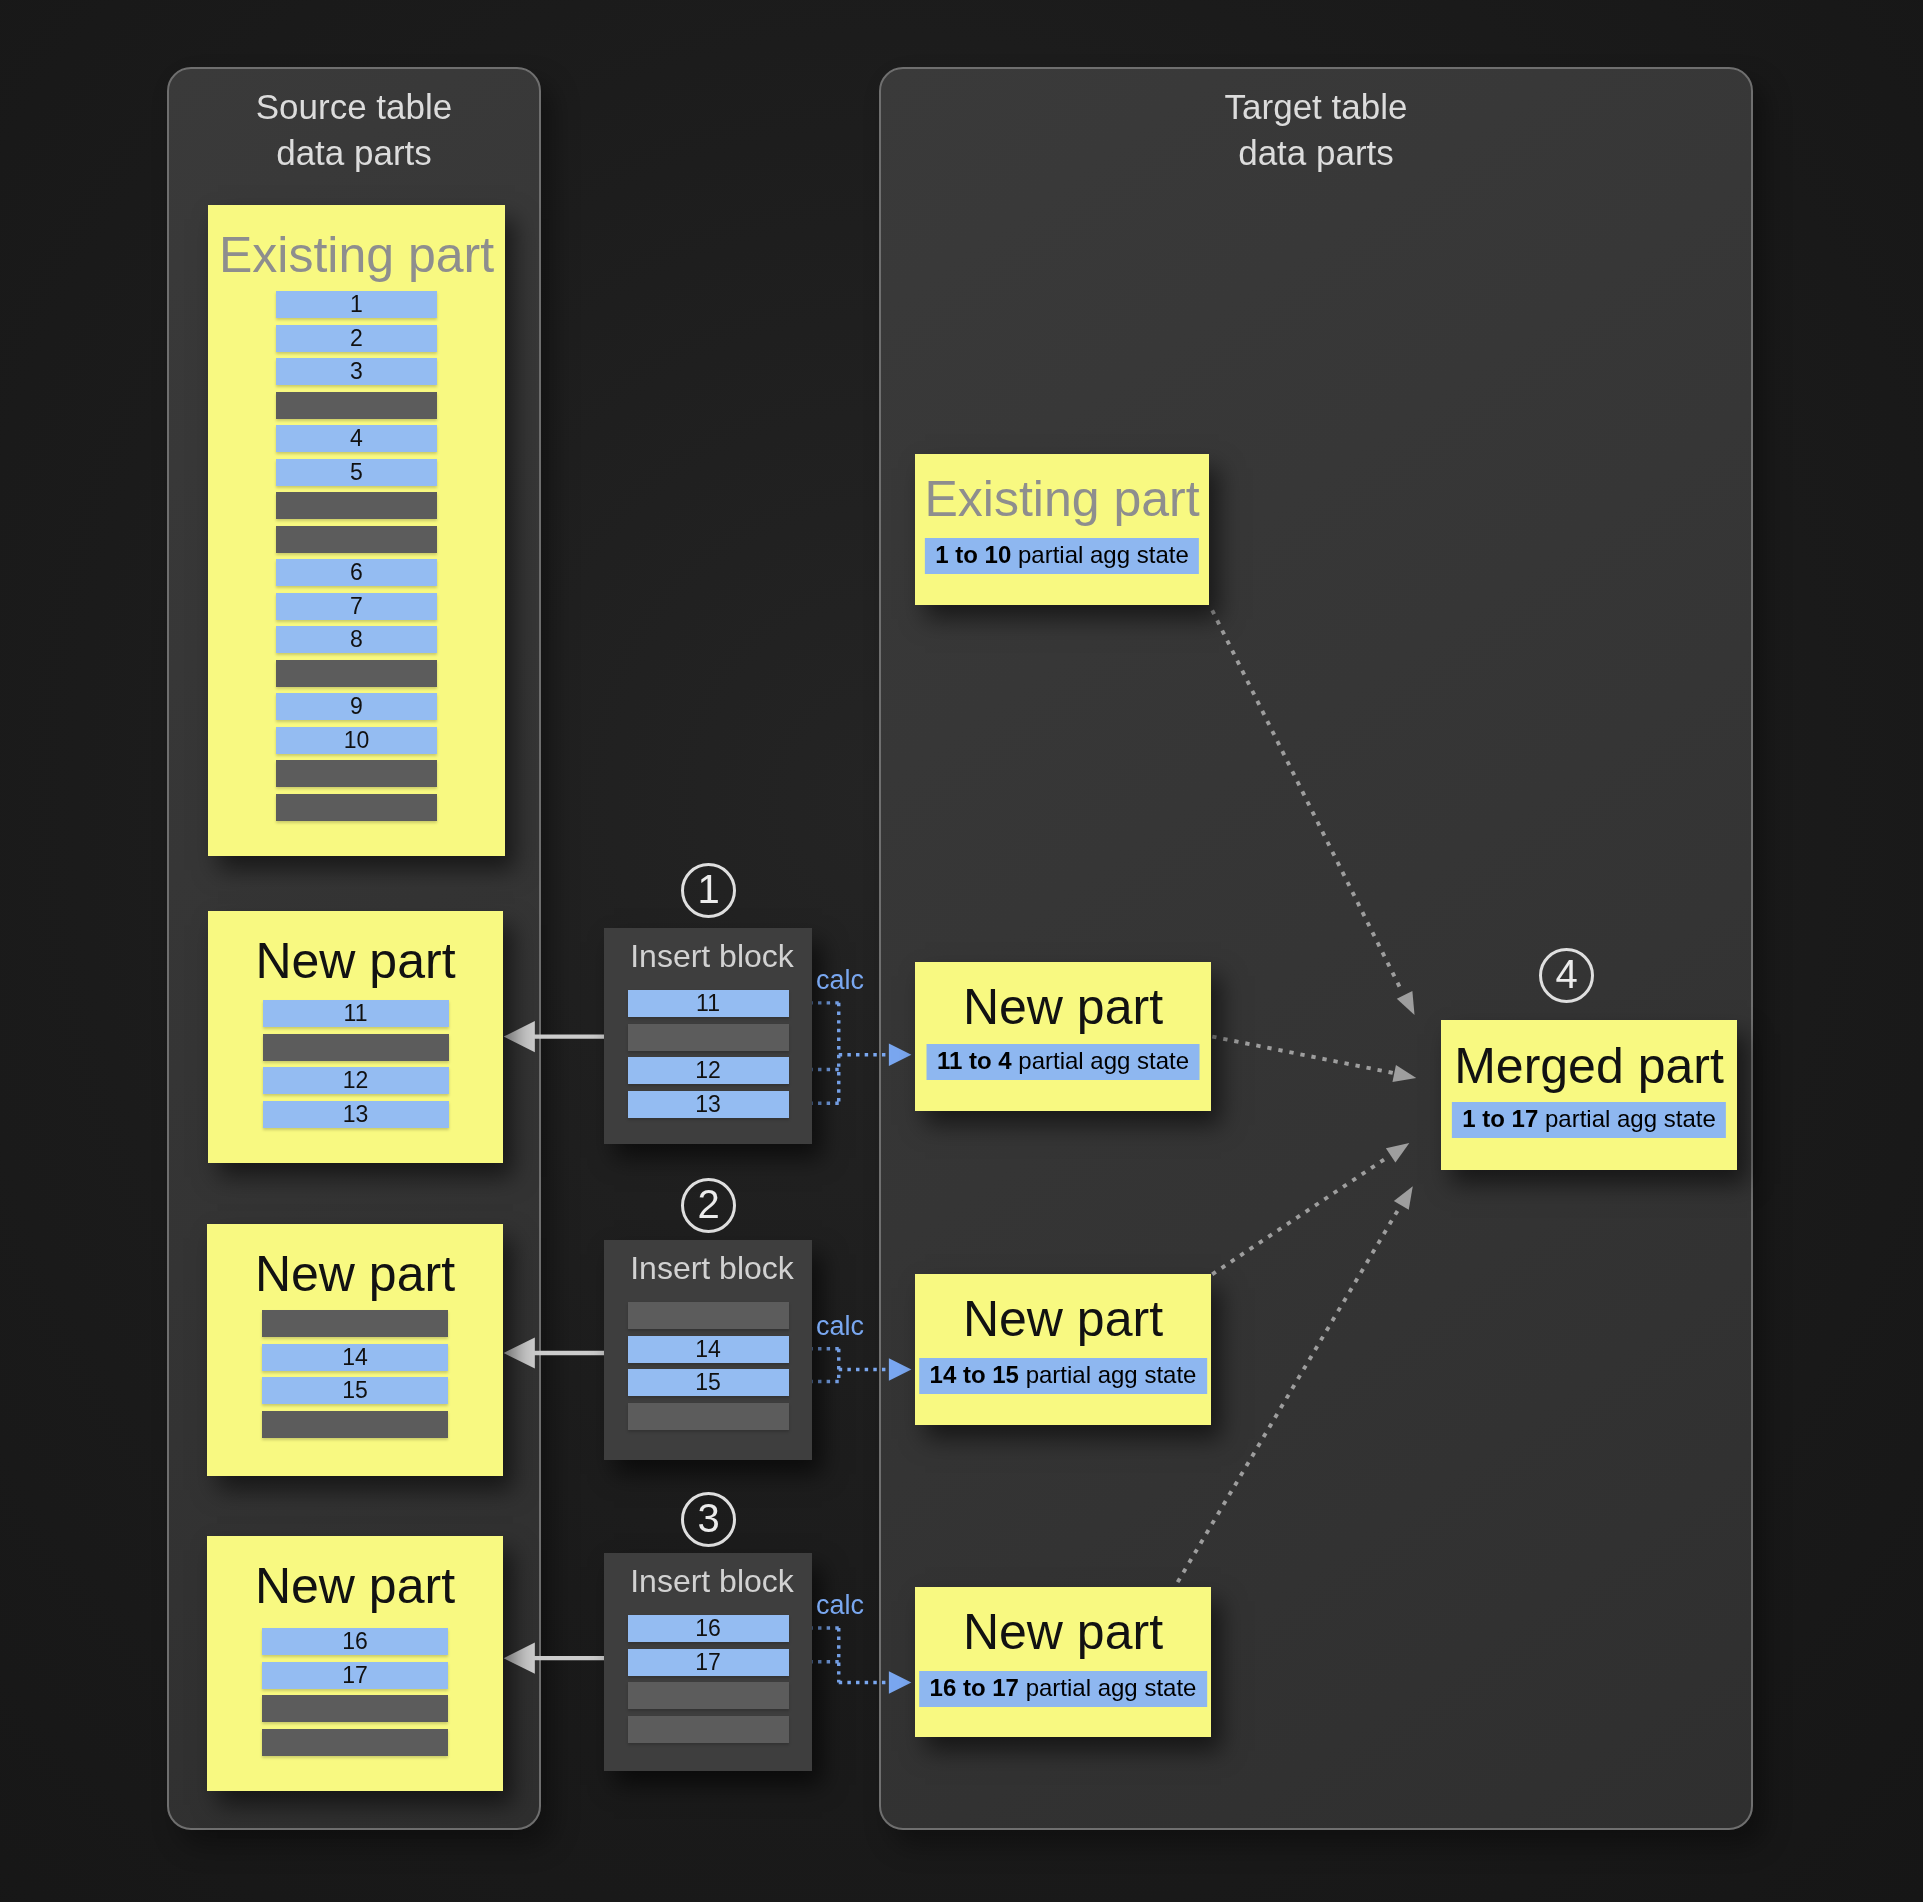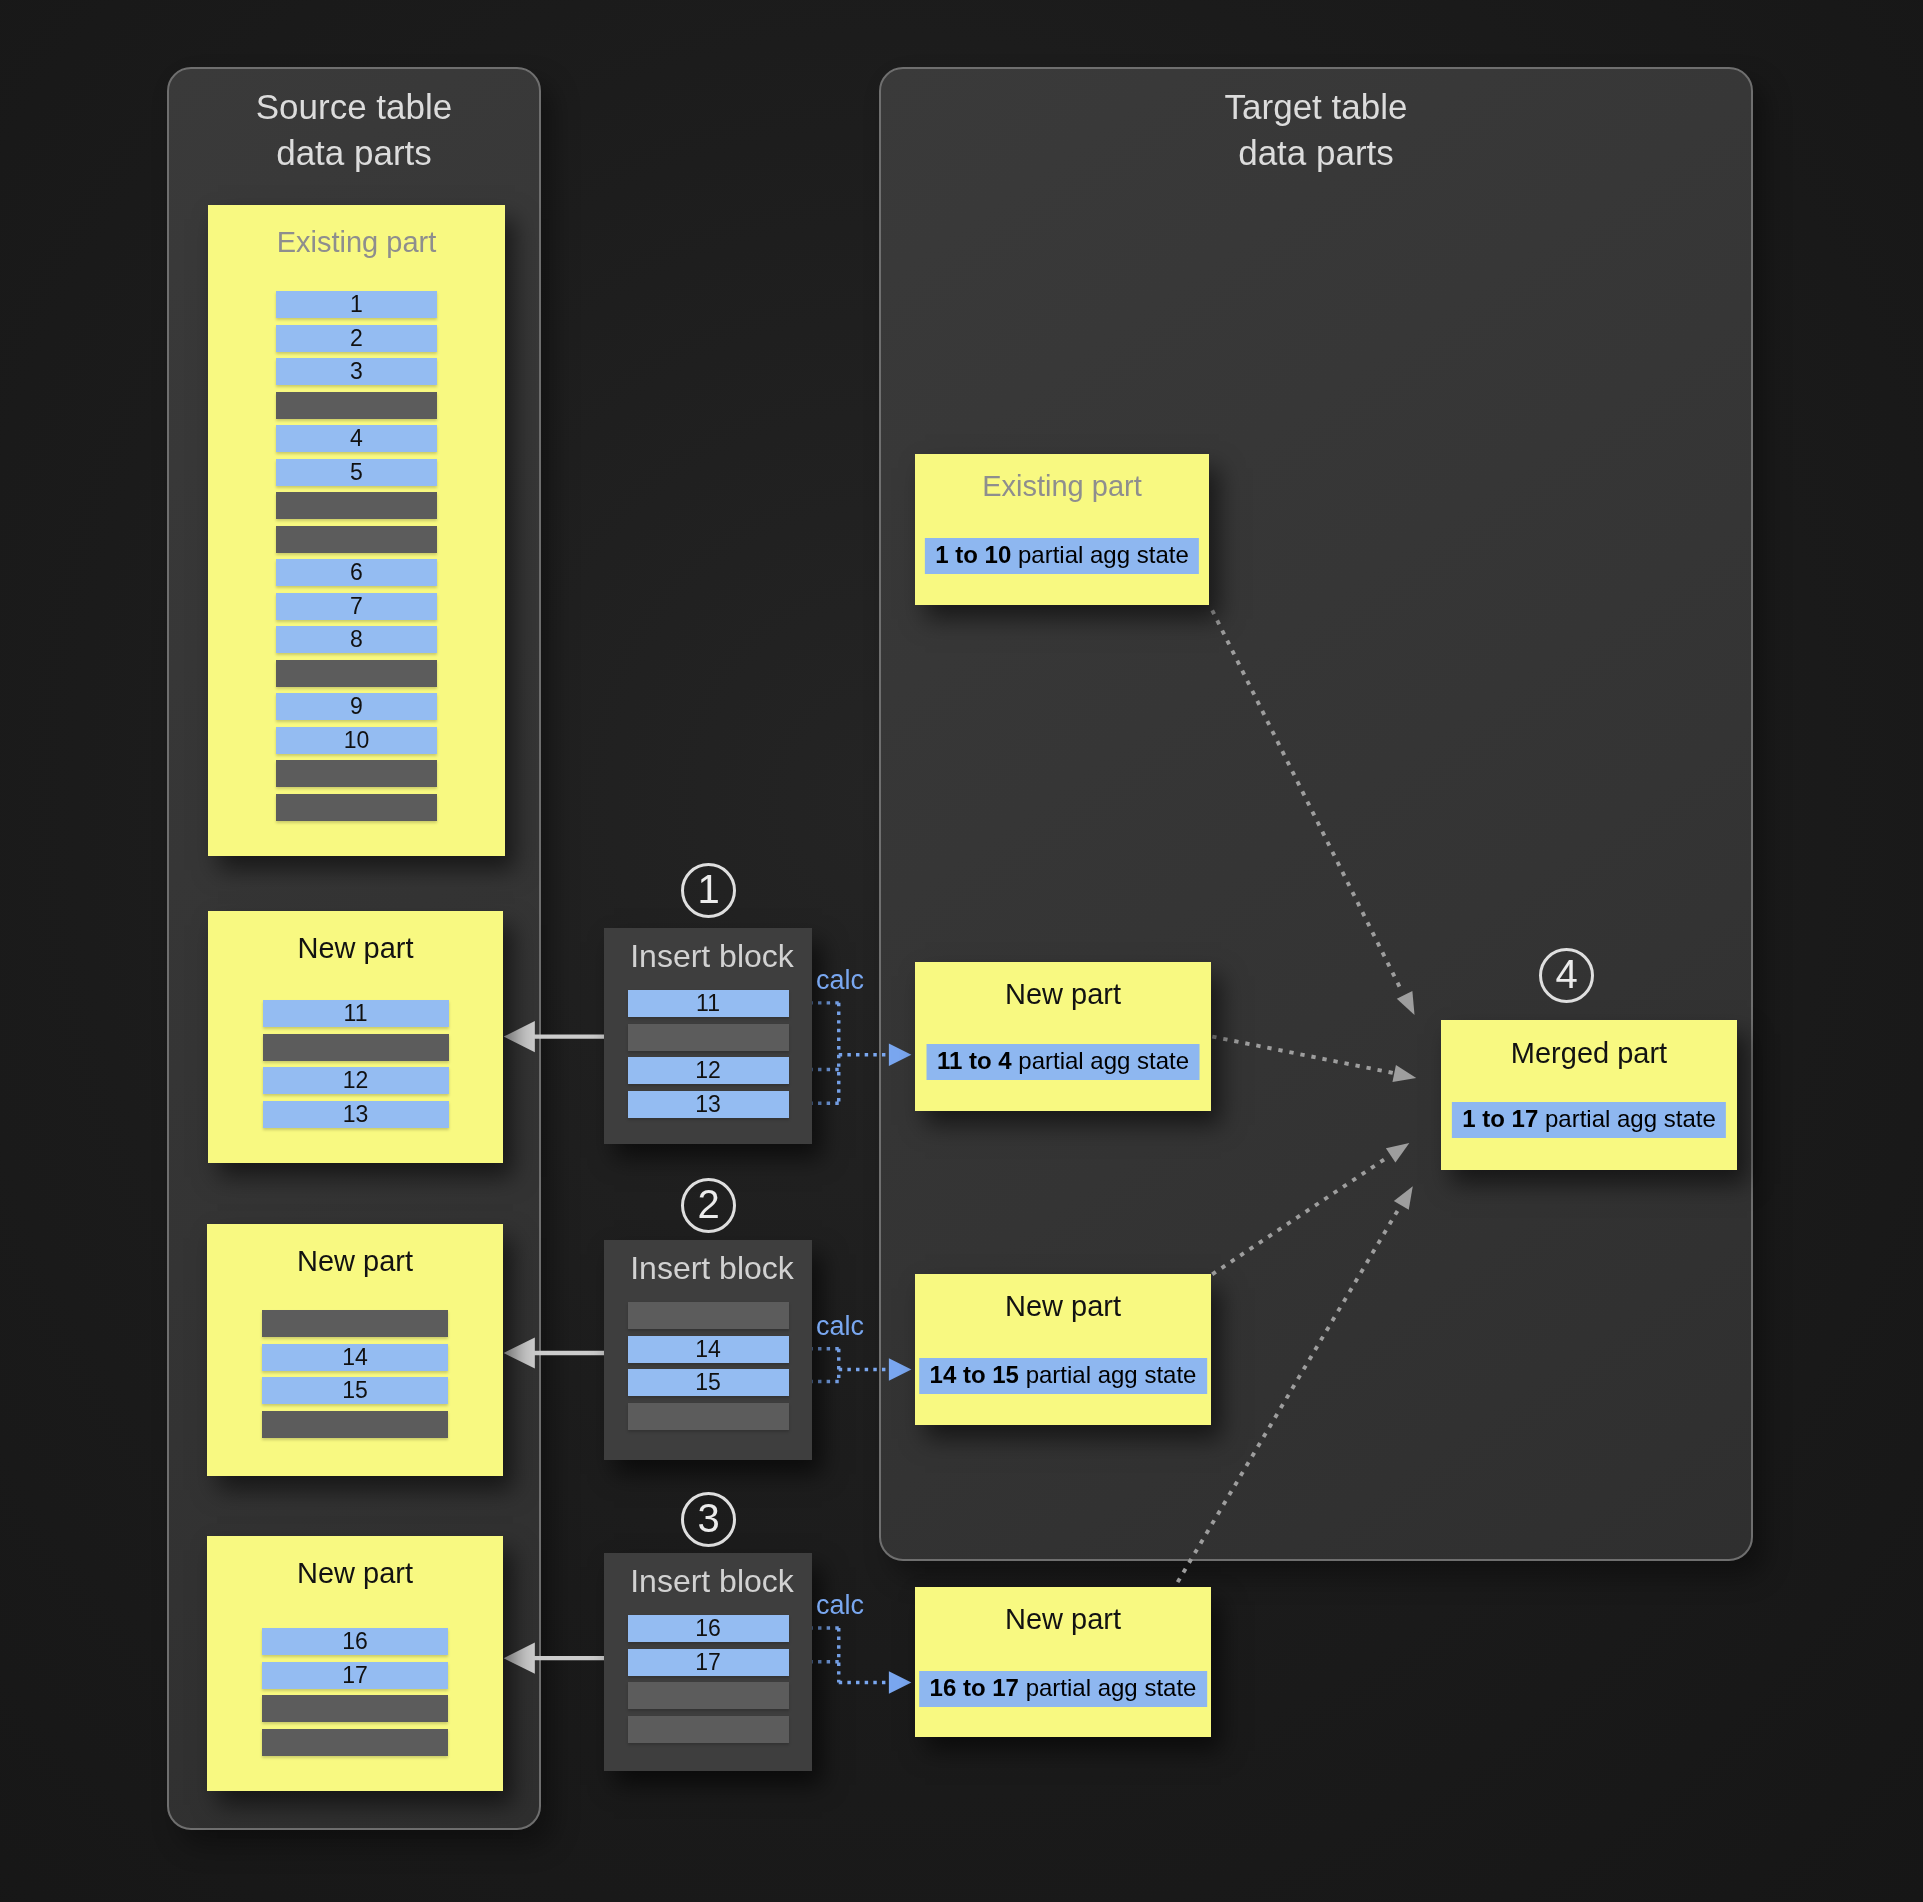--- a/index.html
+++ b/index.html
@@ -12,21 +12,21 @@
     position:absolute; box-sizing:border-box;
     background:linear-gradient(145deg, #3a3a3a 0%, #343434 60%, #2f2f2f 100%);
     border:2.6px solid #6f6f6f; border-radius:24px;
     box-shadow:12px 15.6px 26px rgba(0,0,0,.35);
   }
   .panel-title { padding-top:15px; text-align:center; font-size:35px; line-height:1.32; color:#dcdcdc; }
   .part {
     position:absolute; background:#f8f981;
     box-shadow:10.4px 14px 22.5px rgba(0,0,0,.55);
   }
-  .part-title { padding-top:21px; text-align:center; font-size:29px; color:#121212; }
+  .part-title { padding-top:21px; text-align:center; font-size:50px; color:#121212; }
   .part-title.muted { color:#8e8e8e; }
   .rows { position:absolute; left:0; right:0; }
   .row {
     width:161px; height:27px; margin:0 auto 6.5px auto; background:#94bcf2;
     display:flex; align-items:center; justify-content:center;
     font-size:23px; color:#111; box-shadow:0 1.7px 2.6px rgba(0,0,0,.18);
   }
   .rows.wide .row { width:186px; }
   .row.row-empty { background:#5c5c5c; }
   .iblock {
@@ -55,21 +55,21 @@
 
 <div class="stage">
 
   <section class="panel" style="left:167px;top:67px;width:374px;height:1763px">
     <div class="panel-title">
       <div>Source table</div>
       <div>data parts</div>
     </div>
   </section>
 
-  <section class="panel" style="left:879px;top:67px;width:874px;height:1494px">
+  <section class="panel" style="left:879px;top:67px;width:874px;height:1763px">
     <div class="panel-title">
       <div>Target table</div>
       <div>data parts</div>
     </div>
   </section>
 
   <svg class="arrows" width="1923" height="1902" viewBox="0 0 2224 2200">
 
     <g stroke="#cccccc" stroke-width="5" fill="#cccccc">
       <line x1="700" y1="1199" x2="614" y2="1199"></line>

